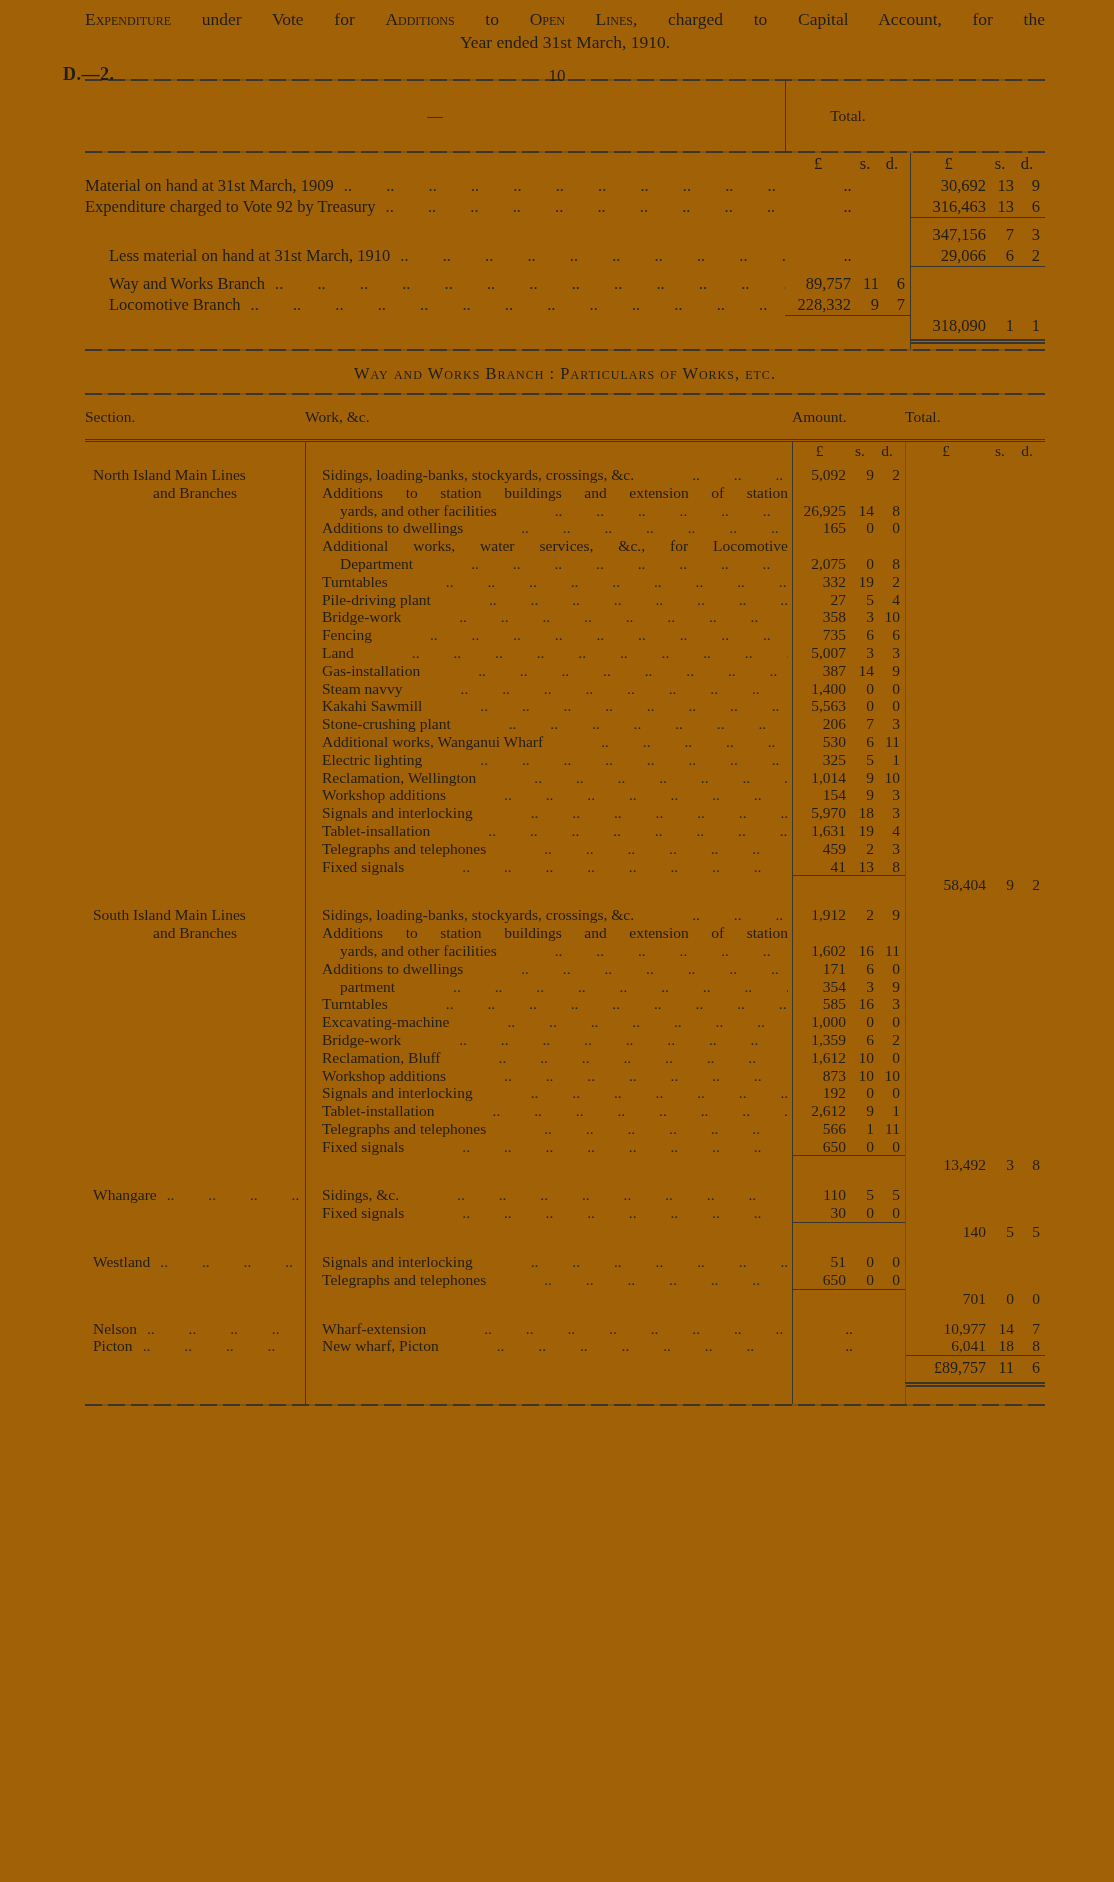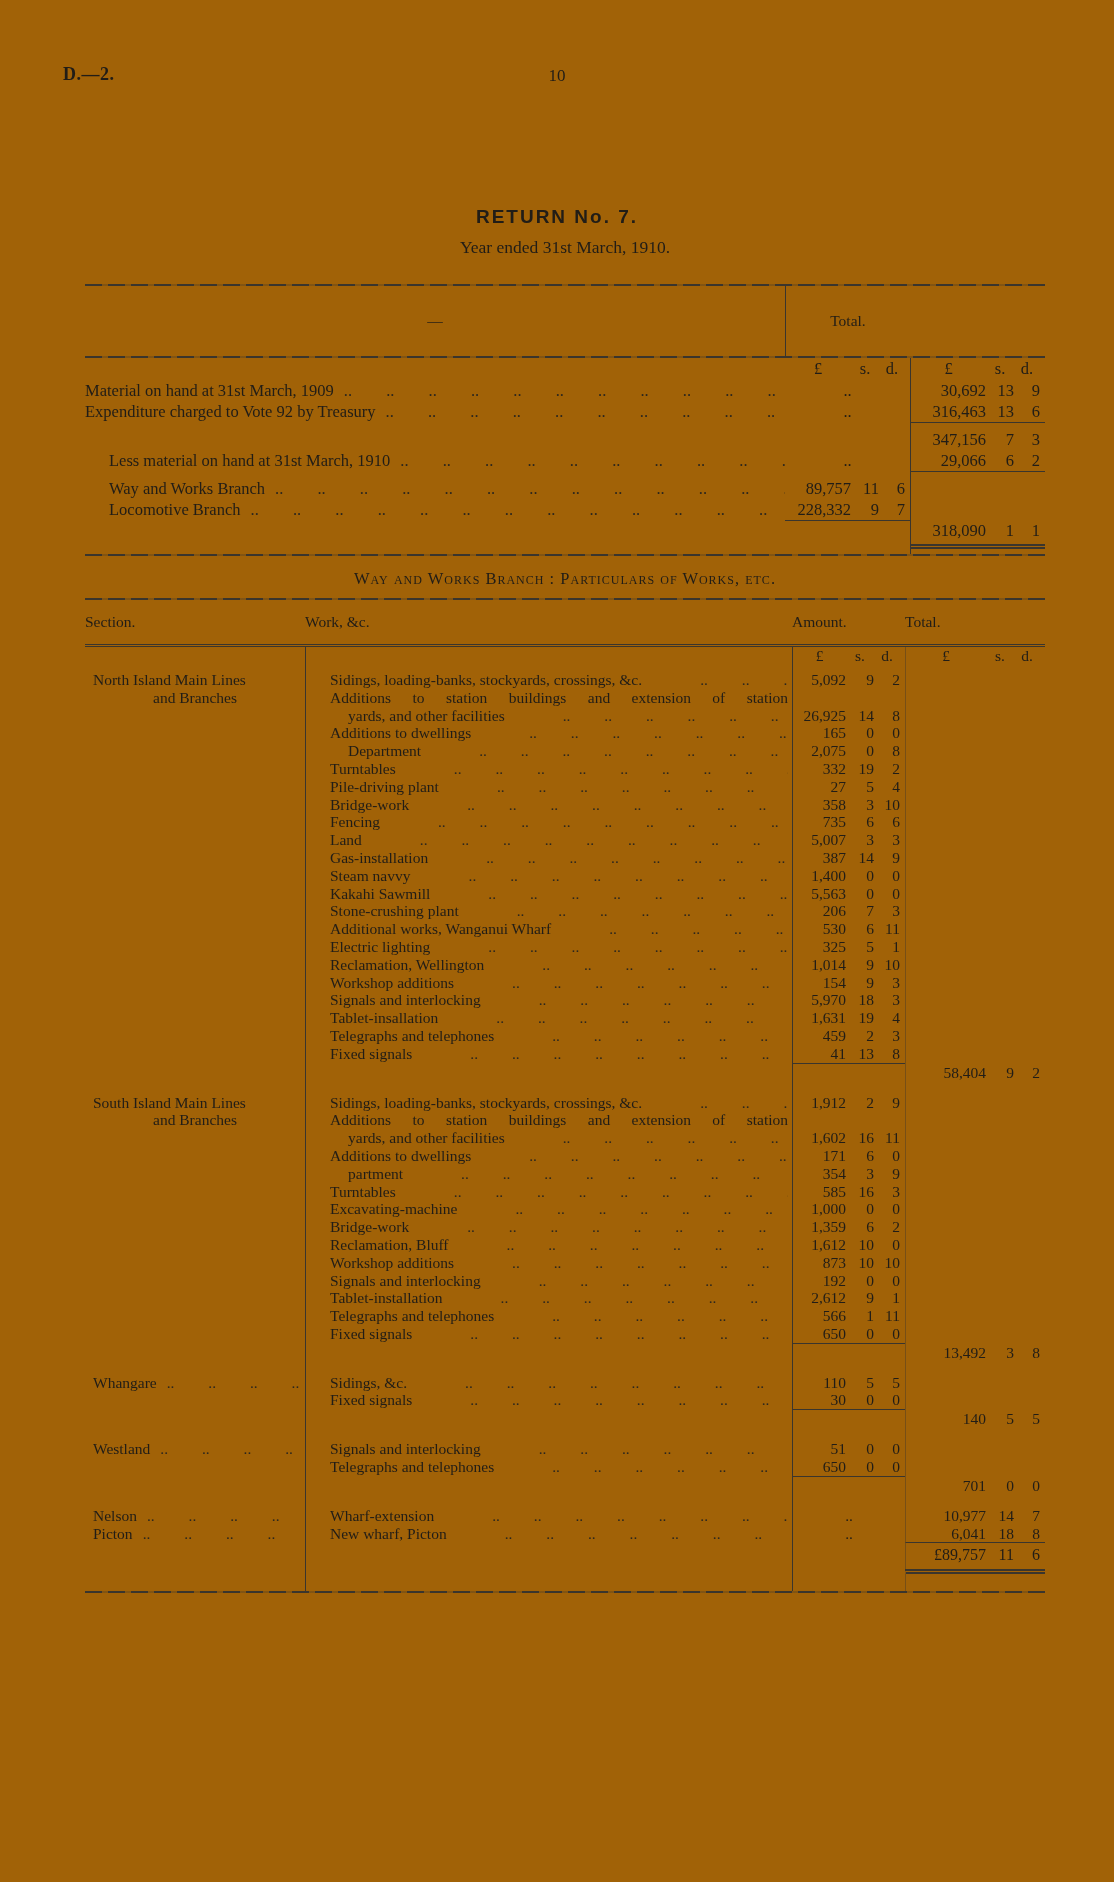--- a/index.html
+++ b/index.html
@@ -37,21 +37,21 @@
   .t1row .rld { border-top: 5px double #3a352d; }
   .ind { padding-left: 24px; text-align: center; }
 
   
   .t2title { margin: 13px 0 0 85px; width: 960px; text-align: center; font-variant: small-caps; font-size: 16.5px; letter-spacing: 1px; }
   .t2 { width: 960px; margin: 9px 0 0 85px; }
   .t2head { display: grid; grid-template-columns: 220px 487px 113px 140px; height: 47px; align-items: center; font-size: 15.5px; border-bottom: 3px double #3a352d; }
   .t2row { display: grid; grid-template-columns: 220px 487px 113px 140px; line-height: 17.8px; font-size: 15.5px; }
   .t2row .c-sec { display: flex; padding-left: 8px; overflow: hidden; }
   .t2row .c-sec.center { justify-content: center; padding-left: 0; }
-  .t2row .c-work { display: flex; border-left: 1.6px solid #3a352d; padding: 0 4px 0 24px; overflow: hidden; gap: 48px; }
+  .t2row .c-work { display: flex; border-left: 1.6px solid #3a352d; padding: 0 4px 0 16px; overflow: hidden; gap: 48px; }
   .t2row .c-amt2 { border-left: 1.6px solid #3a352d; }
   .t2row .c-tot2 { border-left: 1px solid rgba(58,53,45,.40); }
   .t2row.cur-row { height: 24px; }
   .t2row.sp { height: 7px; }
   .t2row.trow { height: 24px; line-height: 20px; }
   .t2row.gtrow { height: 27px; line-height: 23px; font-size: 16px; }
   .t2row.gtrule { height: 10px; }
   .t2row.endsp { height: 12px; }
   .t2row .rl { border-top: 1.5px solid #3a352d; }
   .t2row .rld { border-top: 5px double #3a352d; }
@@ -67,23 +67,23 @@
   .money.cur span { text-align: center; }
 </style>
 </head>
 <body>
 
 <div class="page">
 
   <div class="doc-ref">D.—2.</div>
   <div class="page-num">10</div>
 
-  <div class="return-title">RETURN No. 7.</div>
 
   <div class="subtitle">
+    <div class="sub1" id="sub1"><span class="sc">Expenditure</span><span> under Vote for </span><span class="sc">Additions</span><span> to </span><span class="sc">Open Lines</span><span>, charged to Capital Account, for the</span></div>
     <div class="sub2">Year ended 31st March, 1910.</div>
   </div>
 
   <div class="t1">
     <div class="hrule"></div>
     <div class="t1head">
       <div class="h-stub">—</div>
       <div class="h-tot">Total.</div>
     </div>
     <div class="hrule"></div>
@@ -310,20 +310,28 @@
               <span>165</span>
               <span>0</span>
               <span>0</span>
             </div>
           </div>
           <div class="c-tot2"></div>
         </div>
         <div class="t2row">
           <div class="c-sec"></div>
           <div class="c-work">
+            <span class="wtext just">Additional works, water services, &amp;c., for Locomotive</span>
+          </div>
+          <div class="c-amt2"></div>
+          <div class="c-tot2"></div>
+        </div>
+        <div class="t2row">
+          <div class="c-sec"></div>
+          <div class="c-work">
             <span class="wtext cont">Department</span>
             <span class="dots">.. .. .. .. .. .. .. .. .. .. .. .. .. .. </span>
           </div>
           <div class="c-amt2">
             <div class="money">
               <span>2,075</span>
               <span>0</span>
               <span>8</span>
             </div>
           </div>

